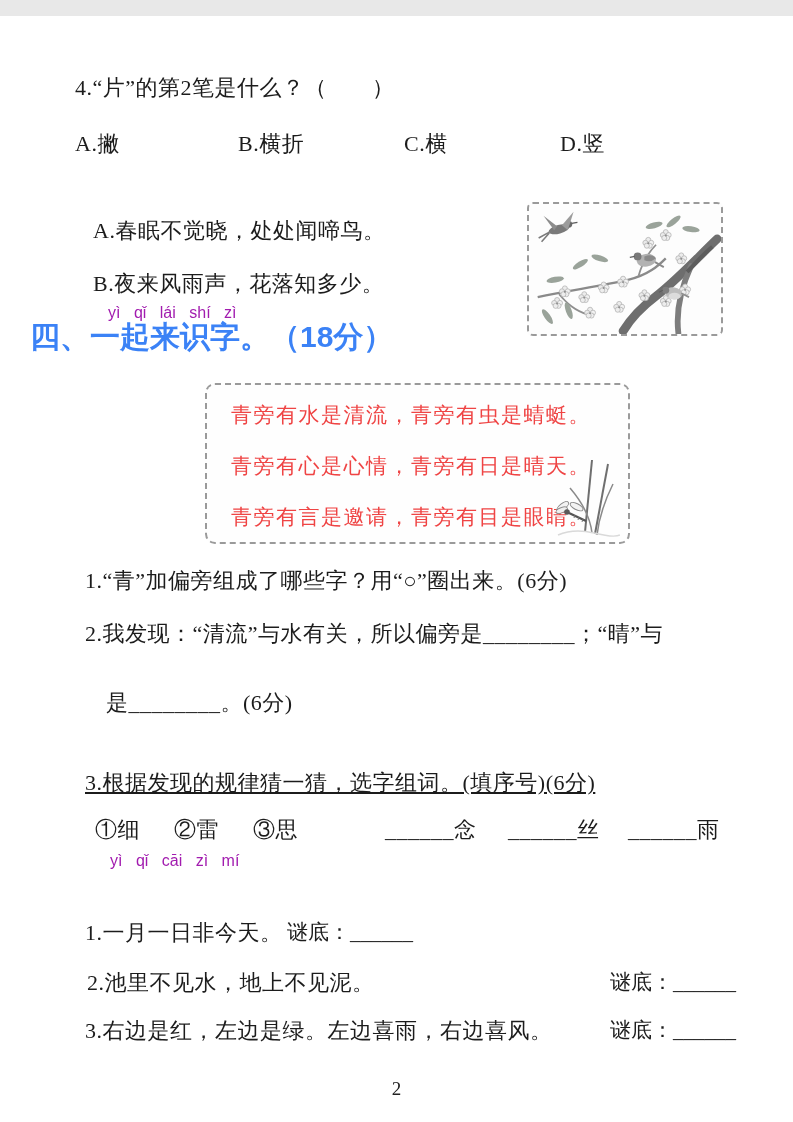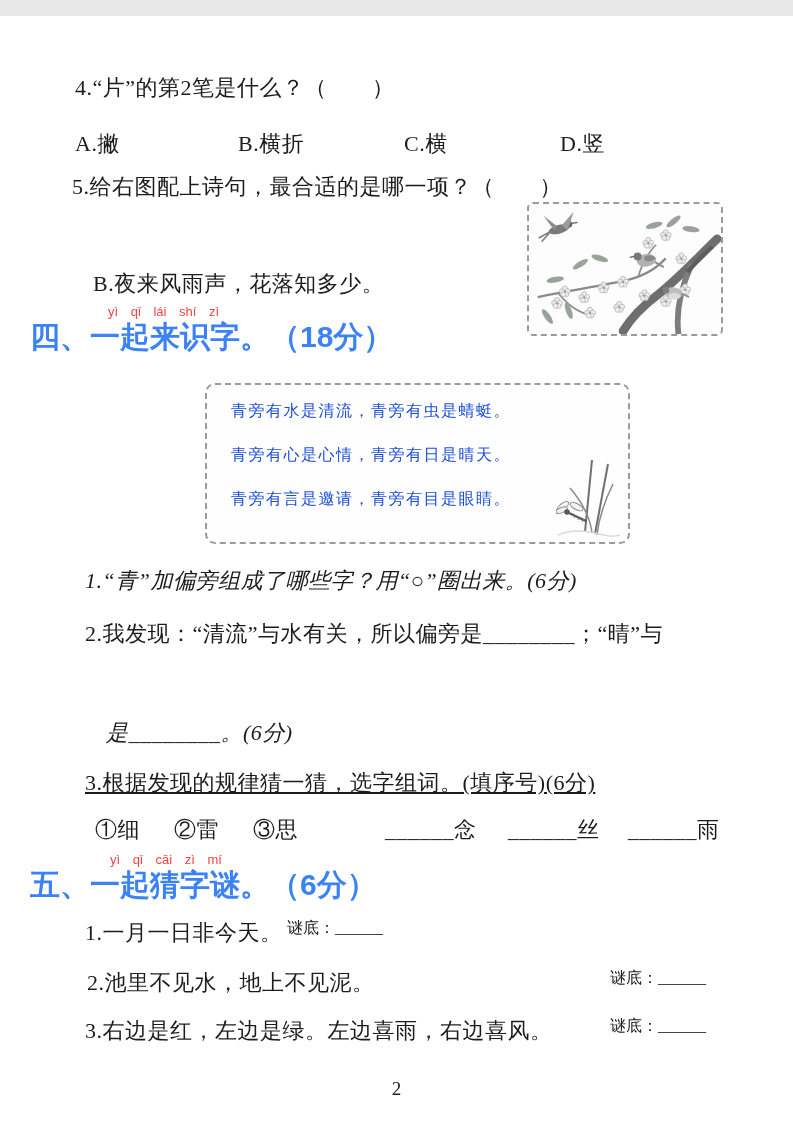--- a/index.html
+++ b/index.html
@@ -9,53 +9,53 @@
     font-family:"Liberation Serif","DejaVu Serif",serif;
     color:#1c1c1c;
   }
   .line { position:absolute; font-size:22px; white-space:nowrap; letter-spacing:0.5px; }
   .sec-title {
     position:absolute; font-family:"Liberation Sans","DejaVu Sans",sans-serif;
     font-weight:bold; font-size:30px; color:#3b82f6; white-space:nowrap;
   }
   .pinyin {
     position:absolute; font-family:"Liberation Sans","DejaVu Sans",sans-serif;
-    font-size:13px; color:#ef4444; word-spacing:9px; white-space:nowrap;
+    font-size:16px; color:#a21caf; word-spacing:9px; white-space:nowrap;
   }
   .illus {
     position:absolute; left:527px; top:186px; width:196px; height:134px;
     border:2px dashed #9a9a9a; border-radius:6px; background:#fdfdfd; box-sizing:border-box;
   }
   .illus svg { display:block; width:100%; height:100%; }
   .charbox {
     position:absolute; left:205px; top:367px; width:425px; height:161px;
     border:2px dashed #9a9a9a; border-radius:10px; background:#fefefe;
     box-sizing:border-box; padding:16px 0 0 24px;
   }
-  .bline { font-size:16px; letter-spacing:1.5px; color:#1d4ed8; margin-bottom:23px; white-space:nowrap; }
+  .bline { font-size:21px; letter-spacing:1.5px; color:#ef4444; margin-bottom:23px; white-space:nowrap; }
   .dragonfly { position:absolute; right:8px; bottom:4px; width:64px; height:80px; }
   .dragonfly svg { display:block; width:100%; height:100%; }
-  .riddle-label { position:absolute; font-size:16px; white-space:nowrap; }
+  .riddle-label { position:absolute; font-size:21px; white-space:nowrap; }
   .pagenum {
     position:absolute; top:1062px; left:0; width:100%; text-align:center;
     font-size:19px; color:#222; font-family:"Liberation Serif",serif;
   }
 </style>
 </head>
 <body>
 
 <div class="page">
 
   <div class="line" style="left:75px; top:57px;">4.“片”的第2笔是什么？（　　）</div>
   <span class="line" style="left:75px; top:113px;">A.撇</span>
   <span class="line" style="left:238px; top:113px;">B.横折</span>
   <span class="line" style="left:404px; top:113px;">C.横</span>
   <span class="line" style="left:560px; top:113px;">D.竖</span>
 
-  <div class="line" style="left:72px; top:156px;">5.给右图配上诗句，最合适的是哪一项？（　　）</div>
+  <div class="line" style="left:93px; top:200px;">A.春眠不觉晓，处处闻啼鸟。</div>
   <div class="line" style="left:93px; top:253px;">B.夜来风雨声，花落知多少。</div>
 
   <div class="illus">
     <svg viewBox="0 0 196 134" xmlns="http://www.w3.org/2000/svg">
       <defs>
         <g id="bl">
           <circle cx="0" cy="-3" r="2.6" fill="#ececec" stroke="#b3b3b3" stroke-width="0.8"></circle>
           <circle cx="3" cy="0" r="2.6" fill="#f1f1f1" stroke="#b3b3b3" stroke-width="0.8"></circle>
           <circle cx="-3" cy="0" r="2.6" fill="#eaeaea" stroke="#b3b3b3" stroke-width="0.8"></circle>
           <circle cx="1.5" cy="3" r="2.6" fill="#efefef" stroke="#b3b3b3" stroke-width="0.8"></circle>
@@ -144,33 +144,32 @@
           <ellipse cx="6" cy="-7" rx="7" ry="3" fill="#f3f3f3" stroke="#888" stroke-width="1" transform="rotate(28)"></ellipse>
           <ellipse cx="-6" cy="-2" rx="6" ry="2.6" fill="#efefef" stroke="#8e8e8e" stroke-width="1" transform="rotate(-20)"></ellipse>
           <circle cx="-1" cy="2" r="2.8" fill="#5a5a5a"></circle>
           <path d="M1 3 L18 11" stroke="#555" stroke-width="2.4"></path>
           <path d="M7 5 L6 8 M11 7 L10 10 M15 9 L14 12" stroke="#777" stroke-width="1"></path>
         </g>
       </svg>
     </span>
   </div>
 
-  <div class="line" style="left:85px; top:550px;font-style:italic;">1.“青”加偏旁组成了哪些字？用“○”圈出来。(6分)</div>
+  <div class="line" style="left:85px; top:550px;">1.“青”加偏旁组成了哪些字？用“○”圈出来。(6分)</div>
   <div class="line" style="left:85px; top:603px;">2.我发现：“清流”与水有关，所以偏旁是________；“晴”与</div>
-  <div class="line" style="left:106px; top:702px;font-style:italic;">是________。(6分)</div>
+  <div class="line" style="left:106px; top:672px;">是________。(6分)</div>
   <div class="line" style="left:85px; top:752px;text-decoration:underline;">3.根据发现的规律猜一猜，选字组词。(填序号)(6分)</div>
   <span class="line" style="left:95px; top:799px;">①细</span>
   <span class="line" style="left:174px; top:799px;">②雷</span>
   <span class="line" style="left:253px; top:799px;">③思</span>
   <span class="line" style="left:385px; top:799px;">______念</span>
   <span class="line" style="left:508px; top:799px;">______丝</span>
   <span class="line" style="left:628px; top:799px;">______雨</span>
 
   <div class="pinyin" style="left:110px; top:836px;">yì qǐ cāi zì mí</div>
-  <div class="sec-title" style="left:30px; top:849px;">五、一起猜字谜。（6分）</div>
 
   <div>
     <span class="line" style="left:85px; top:902px;">1.一月一日非今天。</span>
     <span class="riddle-label" style="left:287px; top:902px;">谜底：______</span>
   </div>
   <div>
     <span class="line" style="left:87px; top:952px;">2.池里不见水，地上不见泥。</span>
     <span class="riddle-label" style="left:610px; top:952px;">谜底：______</span>
   </div>
   <div>

